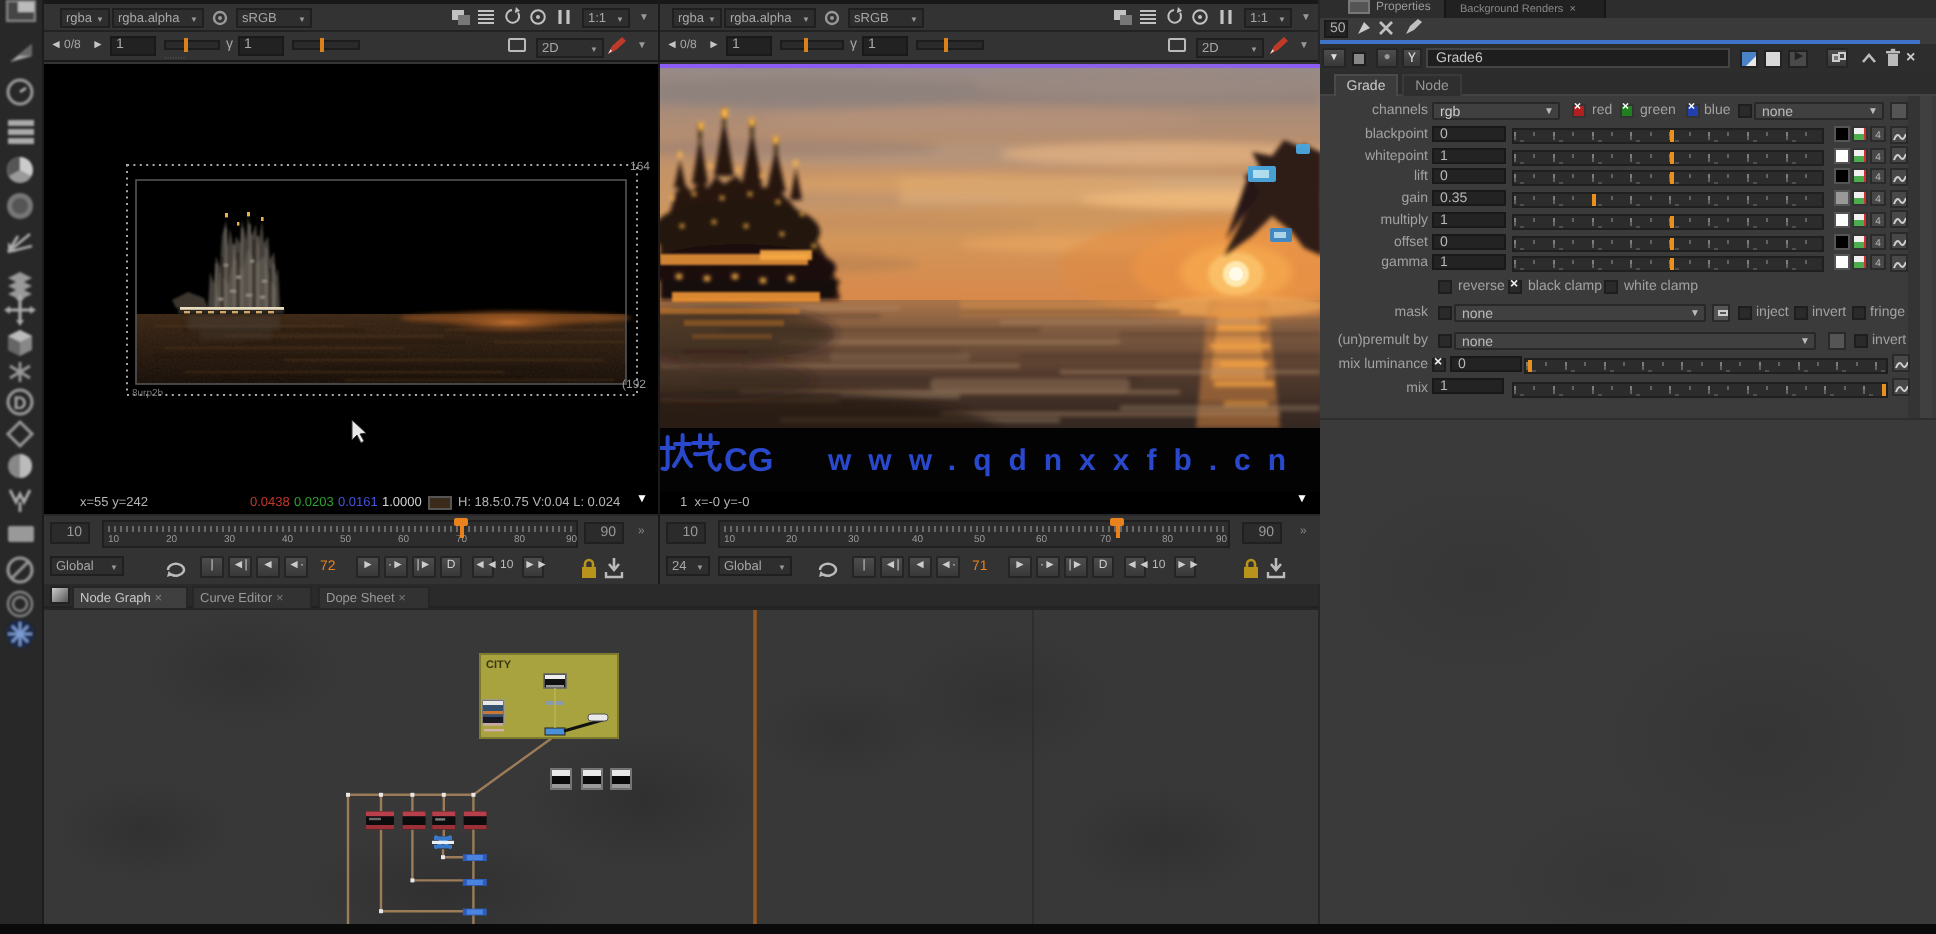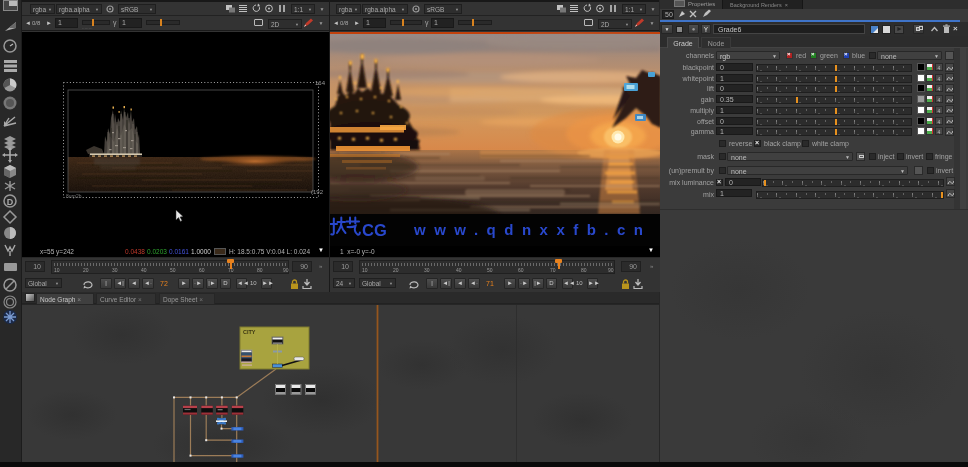--- a/index.html
+++ b/index.html
@@ -347,21 +347,21 @@
     <div class="abs" style="left:128px;top:4px;width:34px;height:5px;background:#2a2a2a;border:1px solid #1d1d1d;"></div>
     <div class="abs" style="left:142px;top:3px;width:2px;height:7px;background:#d8821e;"></div>
     <div class="vicon" style="left:252px;width:12px;top:3px;"><span style="display:inline-block;width:9px;height:7px;border:1px solid #bbb;border-radius:1px;"></span></div>
     <div class="drop" style="left:268px;width:34px;top:2.5px;">2D<span class="ar">▼</span></div>
     <svg width="10" height="10" style="position:absolute;top:2px;left:304px">
           <path d="M1 9 L3 5 L8 0.5 L10 2.5 L5 7 Z" fill="#c03a2a"></path>
           <path d="M1 9 L3 7.5 L2.3 6.6 Z" fill="#e8e8e8"></path>
         </svg>
     <div class="vicon" style="left:318px;width:8px;font-size:5px;color:#999;">▼</div>
   </div>
-  <div class="abs" style="left:0;top:32px;width:330px;height:214px;background:#c2410c;overflow:hidden;" id="v2canvas">
+  <div class="abs" style="left:0;top:32px;width:330px;height:214px;background:#8b5cf6;overflow:hidden;" id="v2canvas">
     <svg width="330" height="214" style="position:absolute;left:0;top:0">
       <defs>
         <linearGradient id="sky2" x1="0" y1="0" x2="0" y2="1">
           <stop offset="0" stop-color="#968a88"></stop>
               <stop offset="0.18" stop-color="#a88b78"></stop>
               <stop offset="0.42" stop-color="#c39268"></stop>
               <stop offset="0.7" stop-color="#d2985c"></stop>
               <stop offset="1" stop-color="#d8884a"></stop>
         </linearGradient>
         <linearGradient id="wat2" x1="0" y1="0" x2="0" y2="1">

